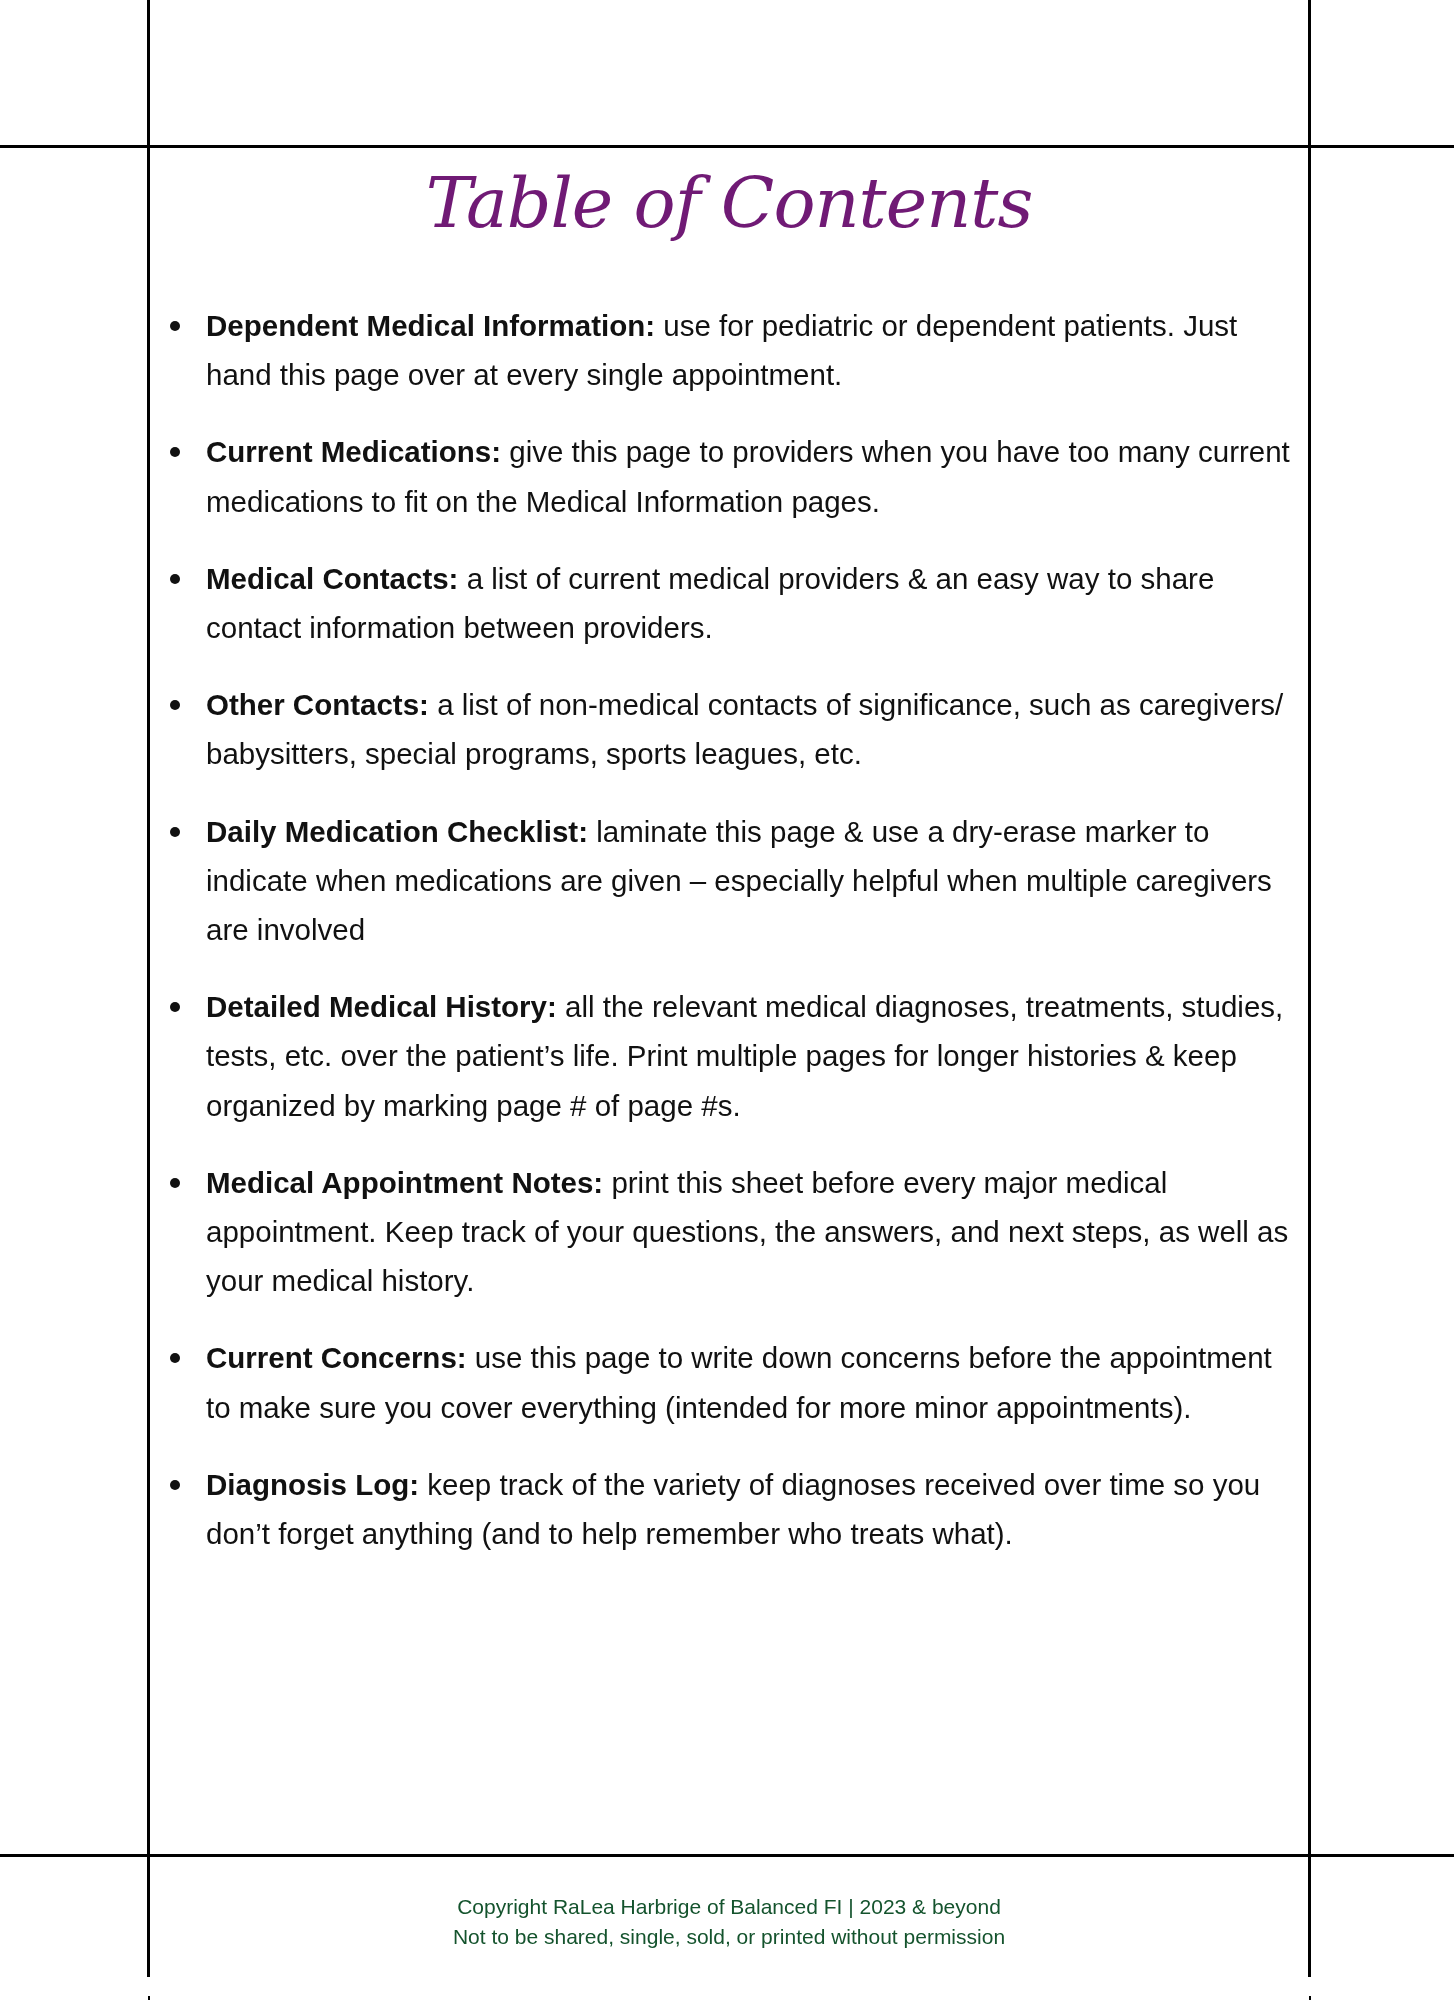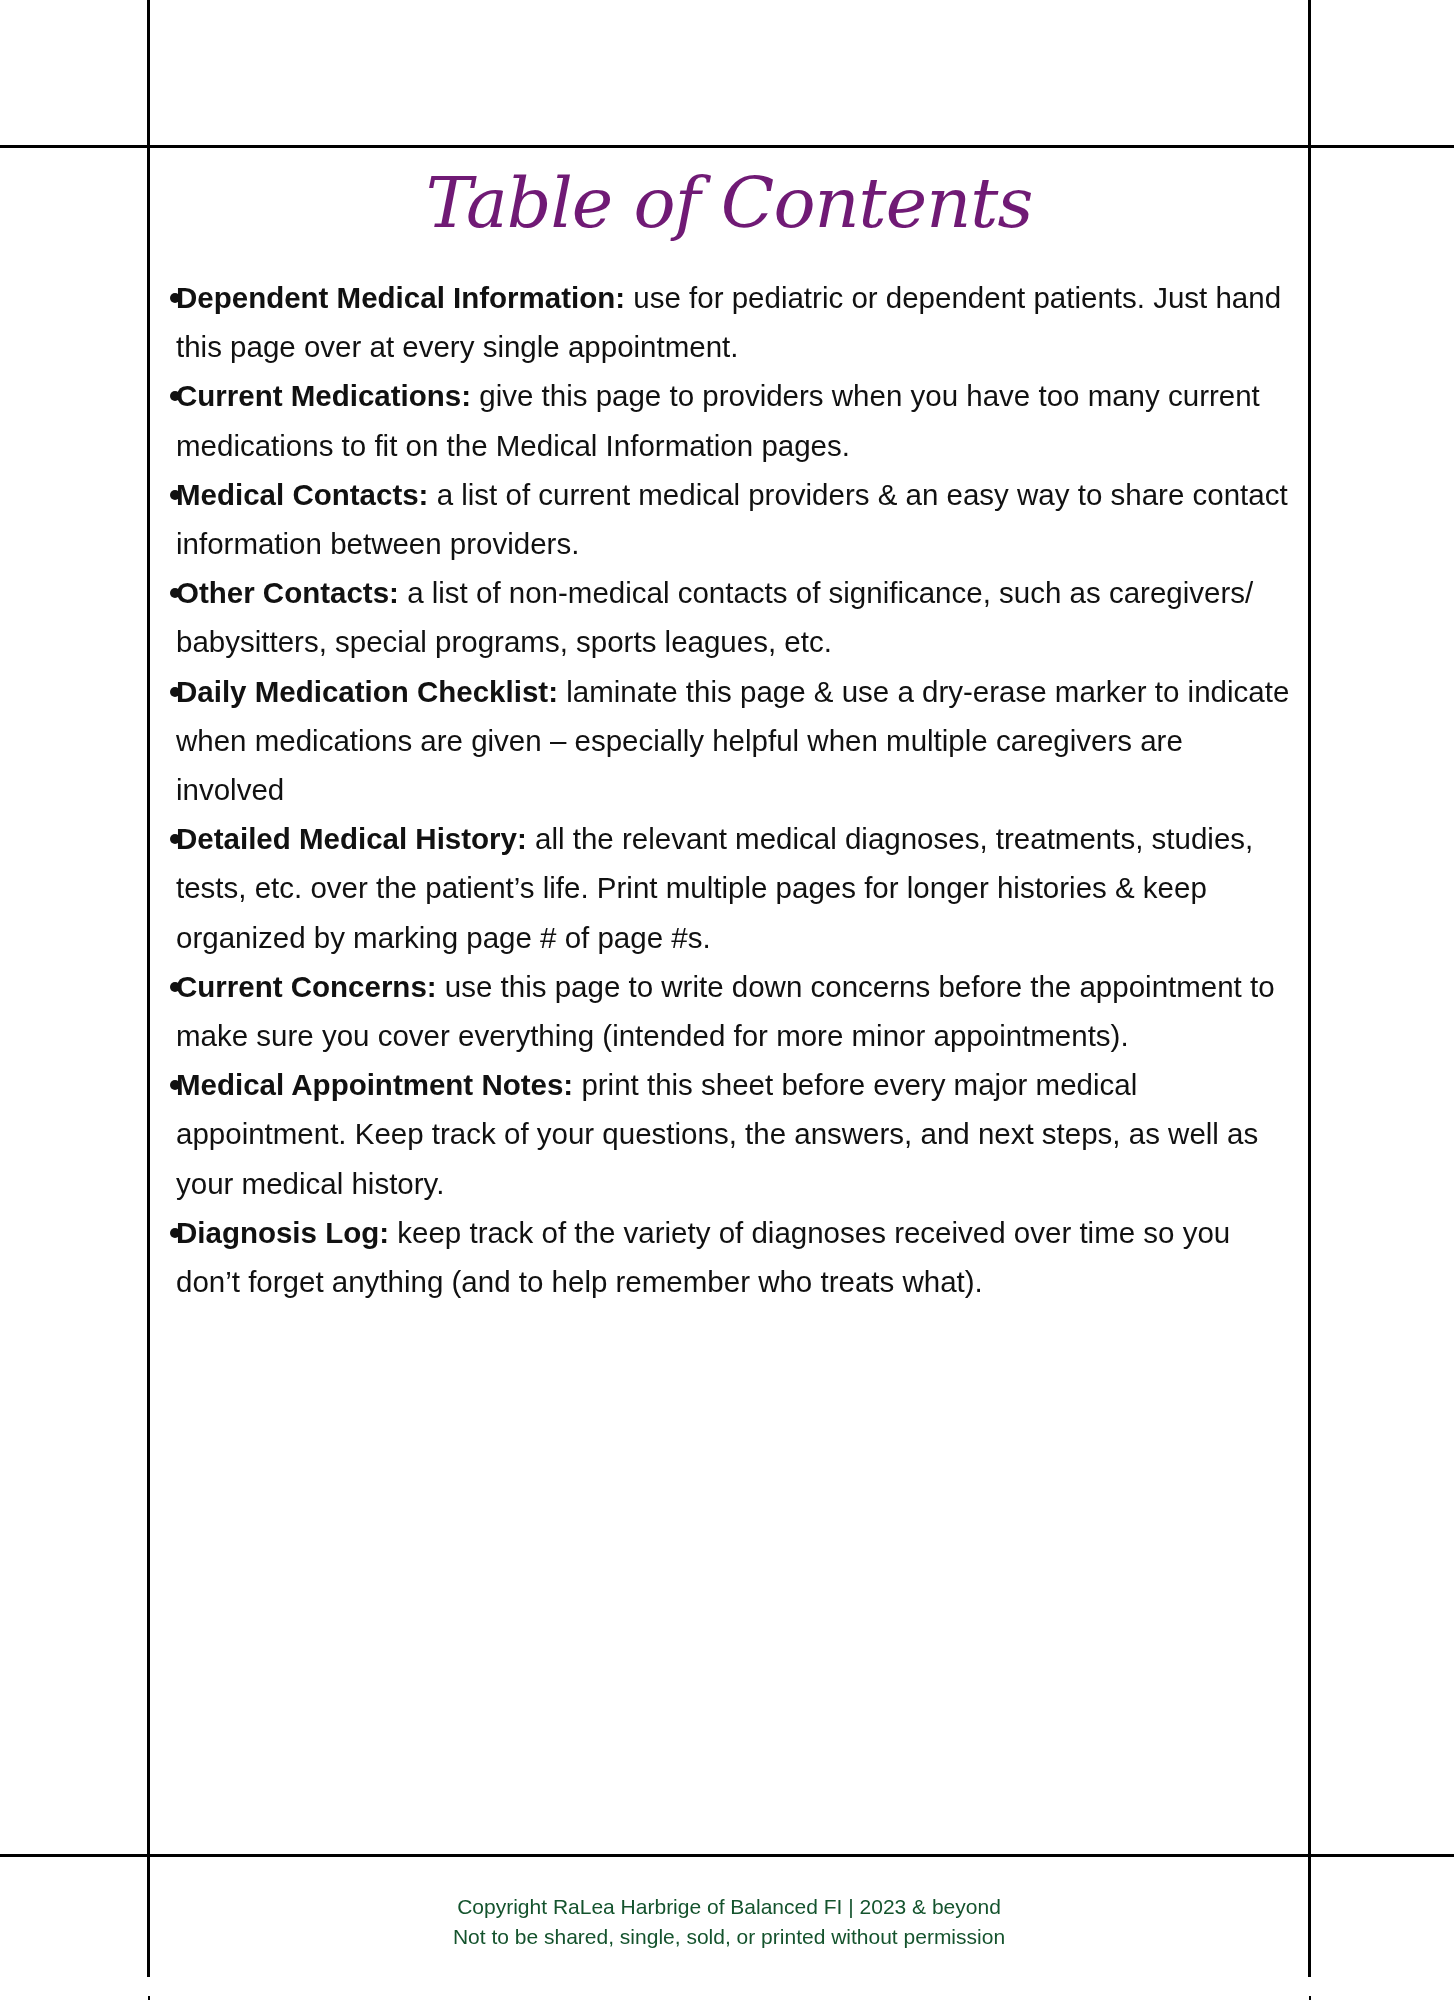--- a/index.html
+++ b/index.html
@@ -18,23 +18,24 @@
     text-align: center; color: #701a75;
     font-family: "DejaVu Serif", serif; font-style: italic; font-size: 70px; line-height: 90px;
     letter-spacing: -1px;
   }
 
   .toc {
     position: absolute; left: 150px; top: 273px; width: 1158px;
     margin: 0; padding: 0; list-style: none;
   }
   .toc li {
-    position: relative; padding-left: 26px; padding-right: 10px;
+    position: relative; padding-left: 56px; padding-right: 10px;
     font-size: 29.5px; line-height: 49.2px; color: #111;
     font-family: "Liberation Sans", sans-serif;
+    margin-top: 28px;
   }
   .toc li .bullet {
     position: absolute; left: 20px; top: 20px; width: 10px; height: 10px; border-radius: 50%; background: #111;
   }
   .toc li .term { font-weight: bold; }
 
   .footer {
     position: absolute; left: 150px; width: 1158px; top: 1892px;
     text-align: center; color: #14532d;
     font-family: "Liberation Sans", sans-serif; font-size: 21px; line-height: 30px;
@@ -52,21 +53,21 @@
 
 <h1 class="title" style="margin:0;font-weight:normal;">Table of Contents</h1>
 
 <ul class="toc">
   <li><span class="bullet"></span><span class="term">Dependent Medical Information:</span> <span>use for pediatric or dependent patients. Just hand this page over at every single appointment.</span></li>
   <li><span class="bullet"></span><span class="term">Current Medications:</span> <span>give this page to providers when you have too many current medications to fit on the Medical Information pages.</span></li>
   <li><span class="bullet"></span><span class="term">Medical Contacts:</span> <span>a list of current medical providers &amp; an easy way to share contact information between providers.</span></li>
   <li><span class="bullet"></span><span class="term">Other Contacts:</span> <span>a list of non-medical contacts of significance, such as caregivers/ babysitters, special programs, sports leagues, etc.</span></li>
   <li><span class="bullet"></span><span class="term">Daily Medication Checklist:</span> <span>laminate this page &amp; use a dry-erase marker to indicate when medications are given – especially helpful when multiple caregivers are involved</span></li>
   <li><span class="bullet"></span><span class="term">Detailed Medical History:</span> <span>all the relevant medical diagnoses, treatments, studies, tests, etc. over the patient’s life. Print multiple pages for longer histories &amp; keep organized by marking page # of page #s.</span></li>
+  <li><span class="bullet"></span><span class="term">Medical Appointment Notes:</span> <span>print this sheet before every major medical appointment. Keep track of your questions, the answers, and next steps, as well as your medical history.</span></li>
   <li><span class="bullet"></span><span class="term">Current Concerns:</span> <span>use this page to write down concerns before the appointment to make sure you cover everything (intended for more minor appointments).</span></li>
-  <li><span class="bullet"></span><span class="term">Medical Appointment Notes:</span> <span>print this sheet before every major medical appointment. Keep track of your questions, the answers, and next steps, as well as your medical history.</span></li>
   <li><span class="bullet"></span><span class="term">Diagnosis Log:</span> <span>keep track of the variety of diagnoses received over time so you don’t forget anything (and to help remember who treats what).</span></li>
 </ul>
 
 <div class="footer">
   <div>Copyright RaLea Harbrige of Balanced FI | 2023 &amp; beyond</div>
   <div>Not to be shared, single, sold, or printed without permission</div>
 </div>
 
 </body></html>

